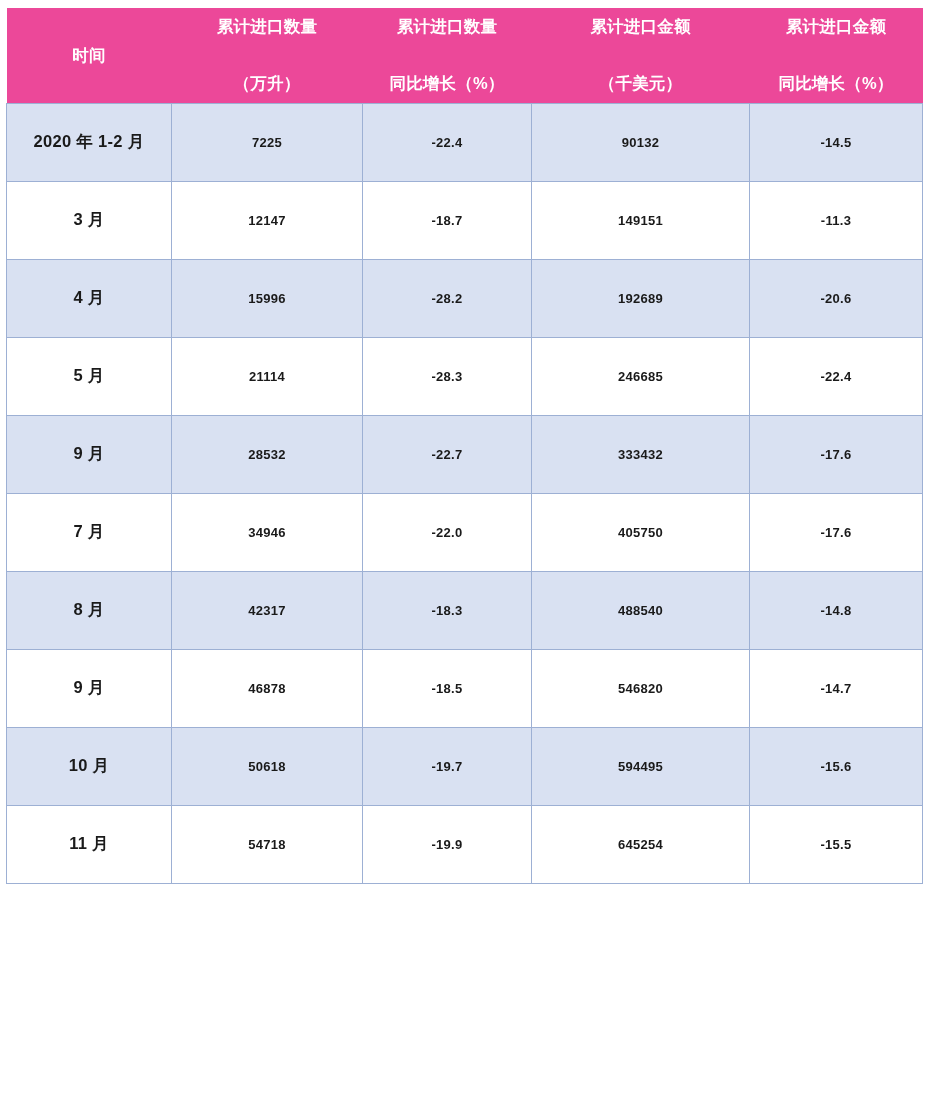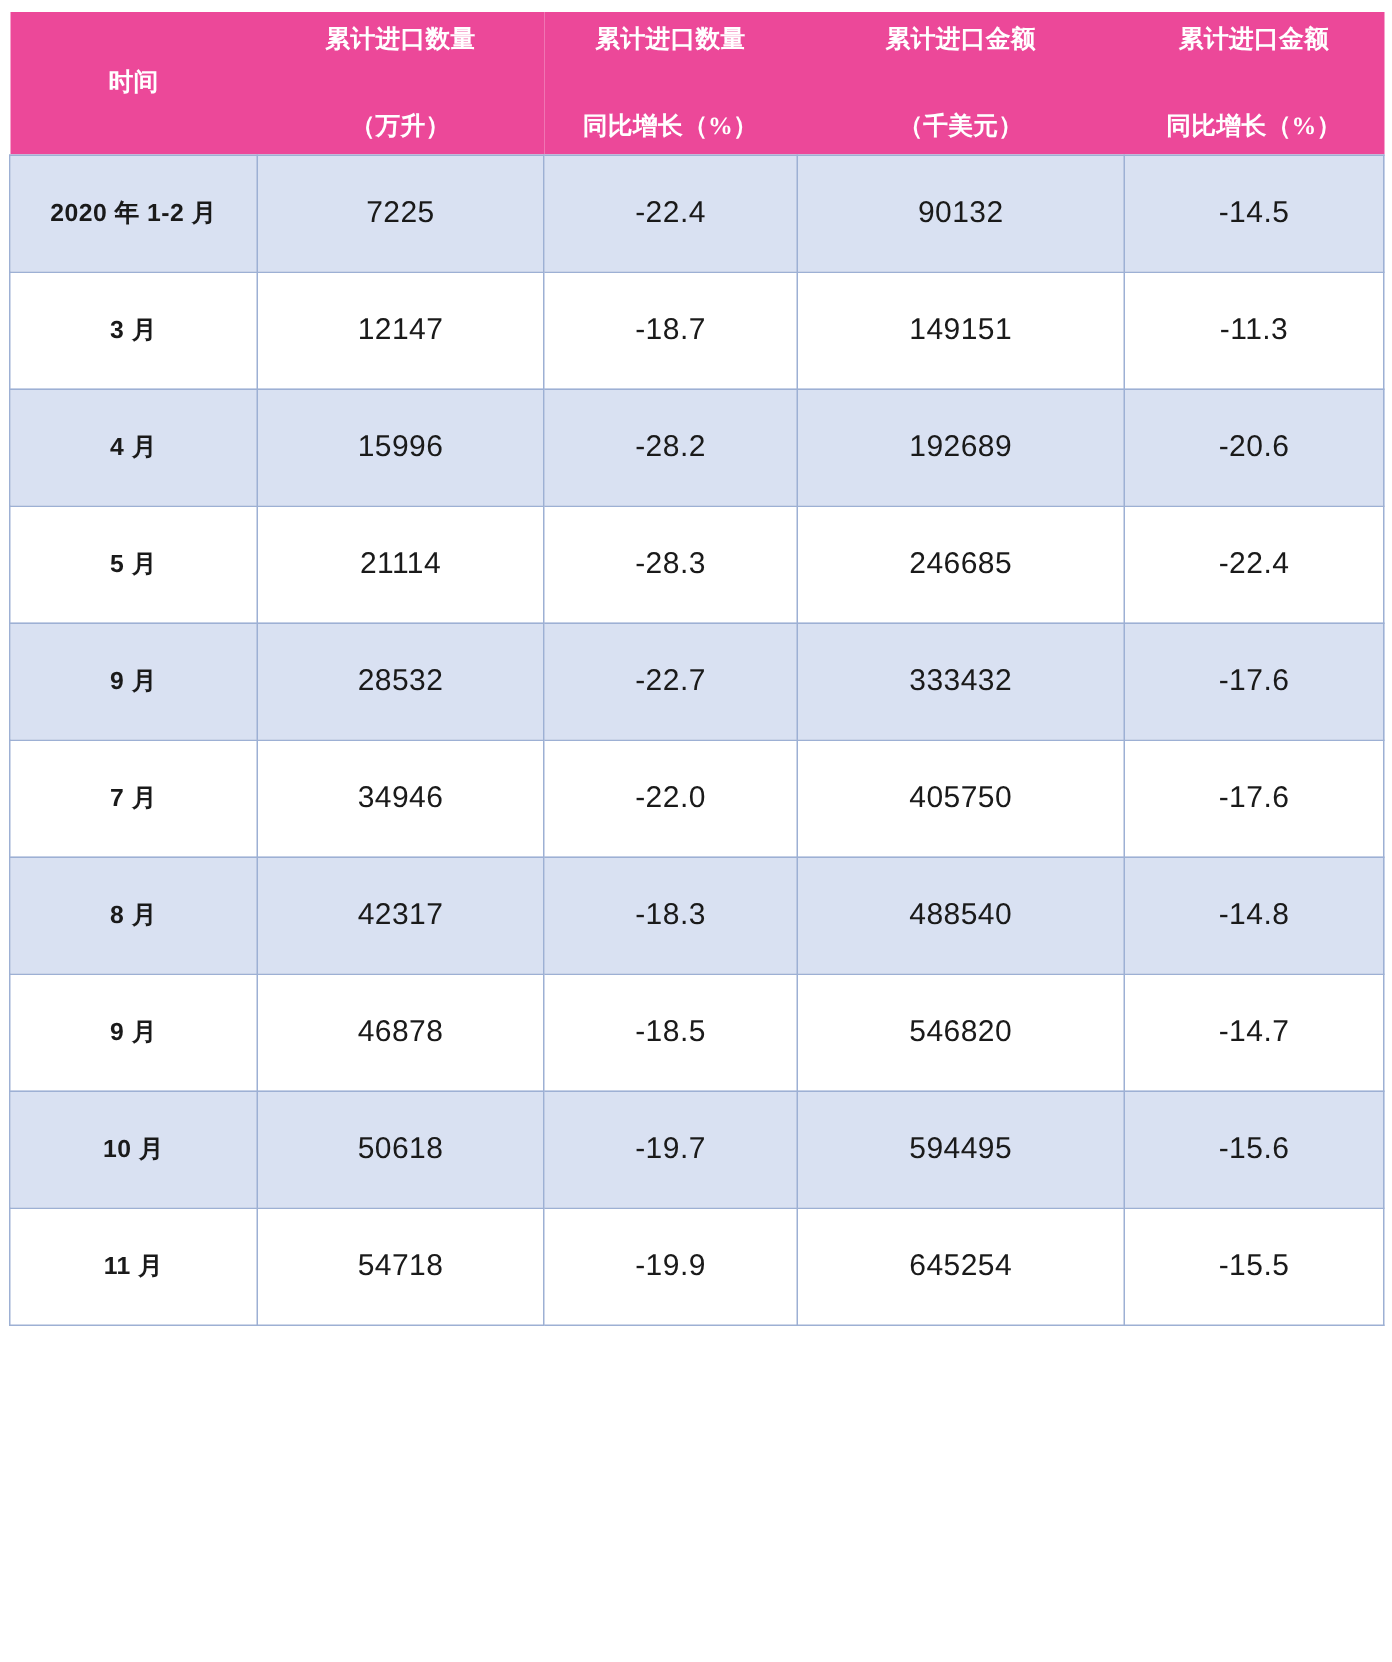--- a/index.html
+++ b/index.html
@@ -42,32 +42,32 @@
     font-weight: bold;
     line-height: 1.42;
     height: 95px;
     vertical-align: middle;
     text-align: center;
     padding: 4px 2px;
     border: none;
     letter-spacing: .2px;
   }
   thead th .hl1 { display: block; }
-  thead th .hl2 { display: block; margin-top: 33px; font-family: Liberation Serif, serif; }
+  thead th .hl2 { display: block; margin-top: 33px; }
 
   tbody td {
     height: 78px;
     text-align: center;
     vertical-align: middle;
-    font-size: 20px;
+    font-size: 13px;
     color: #1a1a1a;
     border-right: 1px solid #9DB0D4;
     border-bottom: 1px solid #9DB0D4;
     padding: 2px;
-    font-weight: normal;
+    font-weight: bold;
     letter-spacing: .3px;
   }
   tbody td:first-child {
     font-weight: bold;
     border-left: 1px solid #9DB0D4;
     font-size: 16.5px;
   }
   tbody tr:first-child td { border-top: 1px solid #9DB0D4; }
 
   tbody tr.band td { background: #D9E1F2; }

